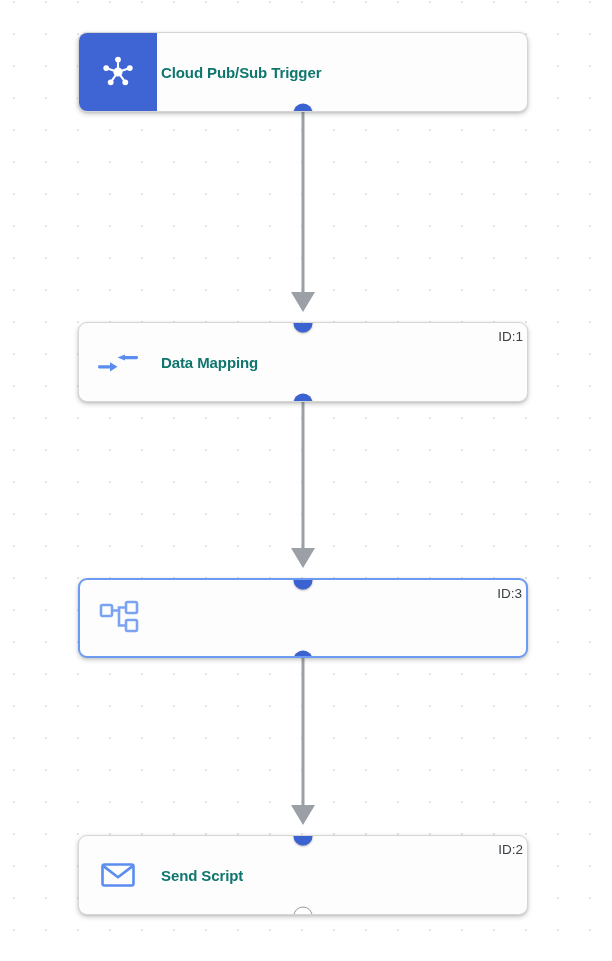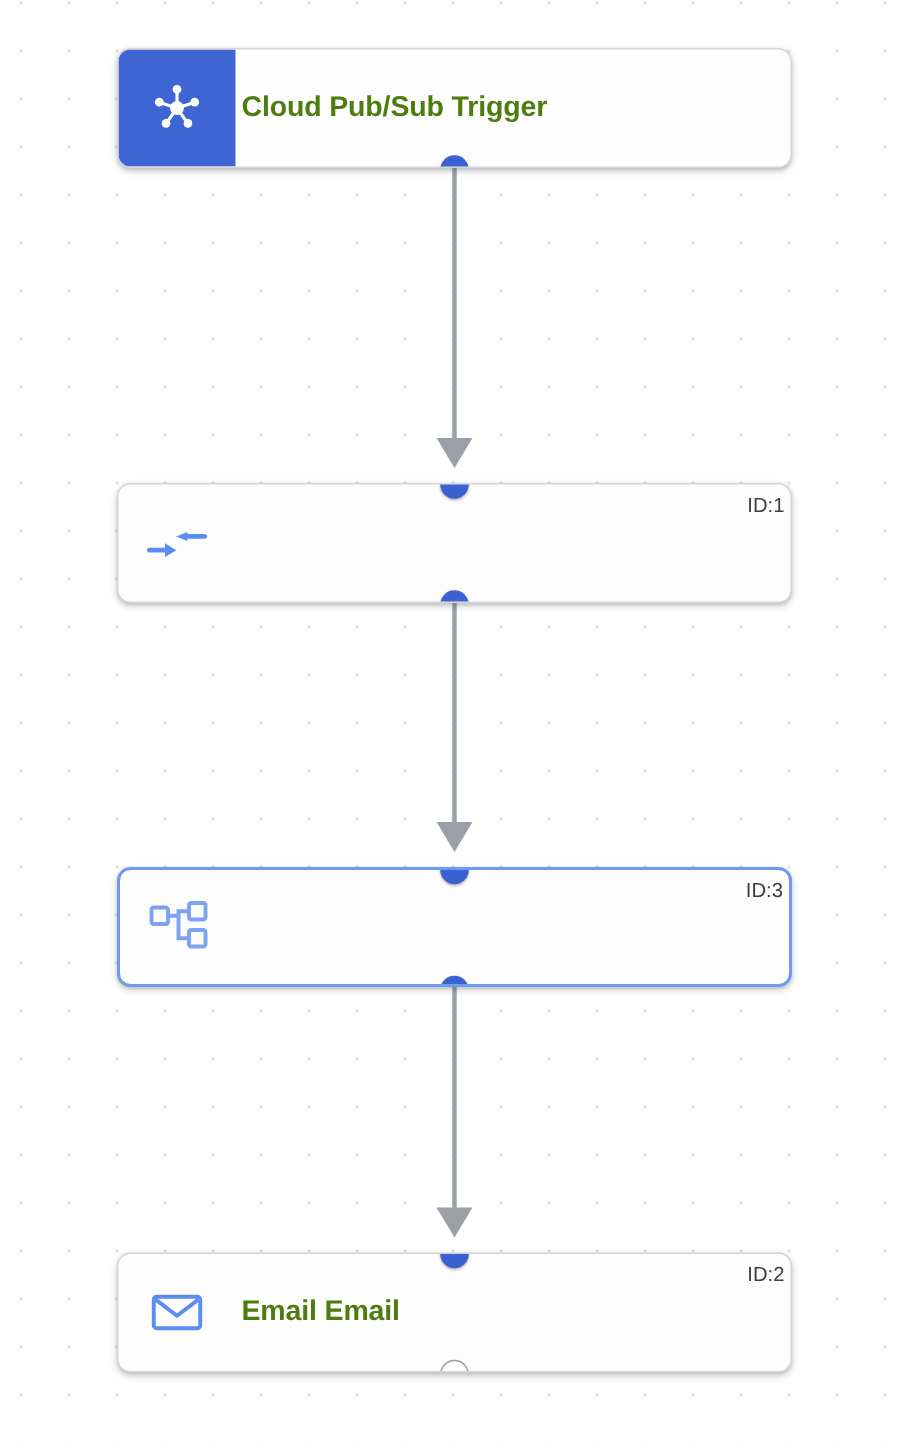--- a/index.html
+++ b/index.html
@@ -75,23 +75,23 @@
   }
 
   .node-body {
     flex: 1;
     display: flex;
     align-items: center;
     position: relative;
     padding-left: 4px;
   }
   .node-title {
-    font-size: 19px;
+    font-size: 15px;
     font-weight: bold;
-    color: #4d7c0f;
+    color: #0f766e;
     letter-spacing: -0.1px;
     white-space: nowrap;
   }
   .node-id {
     position: absolute;
     top: 6px;
     right: 4px;
     font-size: 13.5px;
     font-weight: normal;
     color: #3c4043;
@@ -175,20 +175,21 @@
 
           <rect x="2" y="18.2" width="13" height="3.2" rx="1.4"></rect>
           <polygon points="14,15.2 21.5,19.8 14,24.4"></polygon>
 
           <rect x="28" y="9.0" width="14" height="3.2" rx="1.4"></rect>
           <polygon points="29,7.6 21.5,10.6 29,13.6"></polygon>
         </g>
       </svg>
     </div>
     <div class="node-body">
+      <span class="node-title">Data Mapping</span>
       <span class="node-id">ID:1</span>
     </div>
     <div class="port filled" style="top:0px;"></div>
     <div class="port filled" style="top:80px;"></div>
   </div>
 
   <div class="node selected" style="top:578px;">
     <div class="icon-plain">
       <svg width="44" height="40" viewBox="0 0 44 40" xmlns="http://www.w3.org/2000/svg">
         <g stroke="#7ba3f2" stroke-width="2.6" fill="none">
@@ -210,20 +211,20 @@
   <div class="node" style="top:835px;">
     <div class="icon-plain">
       <svg width="40" height="34" viewBox="0 0 40 34" xmlns="http://www.w3.org/2000/svg">
         <g stroke="#5b8cf0" stroke-width="2.6" fill="none" stroke-linejoin="round">
           <rect x="4.5" y="6.5" width="31" height="21" rx="2"></rect>
           <path d="M5.8 8.4 L20 19.2 L34.2 8.4"></path>
         </g>
       </svg>
     </div>
     <div class="node-body">
-      <span class="node-title">Email Email</span>
+      <span class="node-title">Send Script</span>
       <span class="node-id">ID:2</span>
     </div>
     <div class="port filled" style="top:0px;"></div>
     <div class="port open" style="top:80px;"></div>
   </div>
 
 </div>
 
 </body></html>

